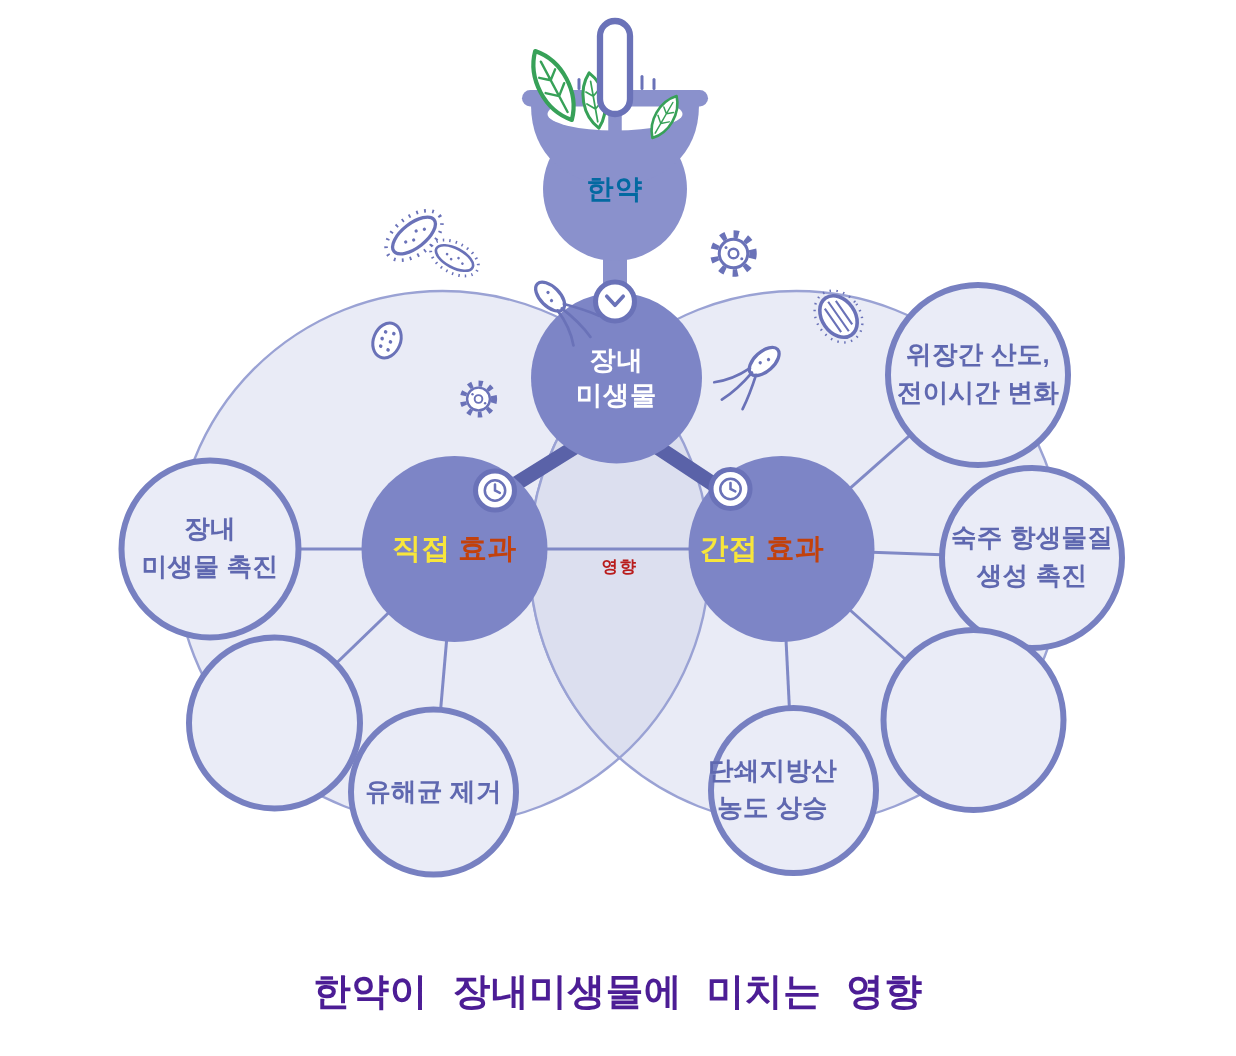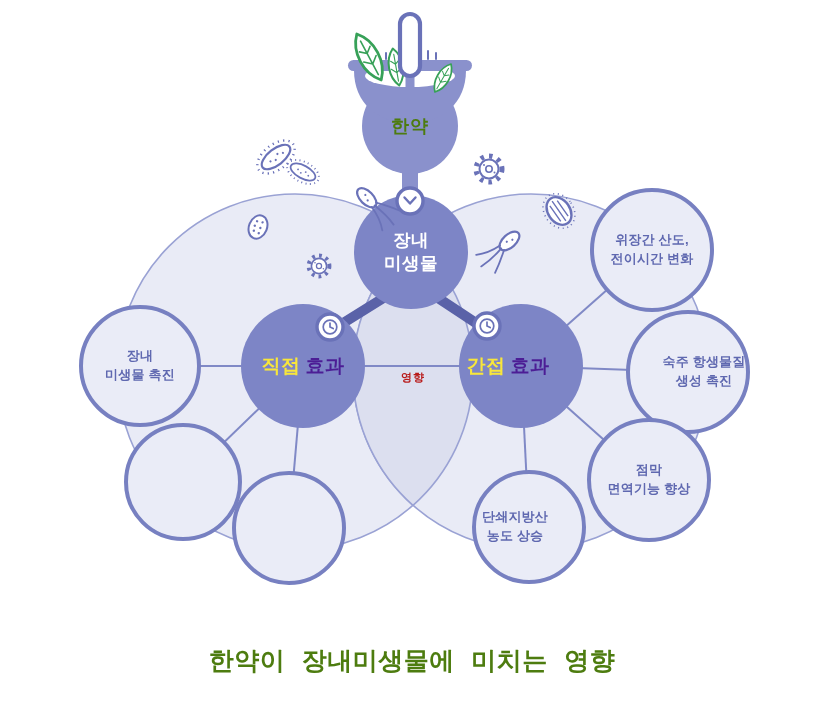--- a/index.html
+++ b/index.html
@@ -11,31 +11,31 @@
     font-family:"Liberation Sans","DejaVu Sans",sans-serif;
   }
   .canvas svg{position:absolute;left:0;top:0;}
   .node-label{
     position:absolute;
     display:flex;align-items:center;justify-content:center;
     text-align:center;white-space:pre-line;
     font-weight:bold;
     pointer-events:none;
   }
-  .source-label{color:#4d7c0f;font-size:18px;letter-spacing:1px;}
+  .source-label{color:#0369a1;font-size:18px;letter-spacing:1px;}
   .hub-label{color:#ffffff;font-size:17.5px;line-height:1.3;letter-spacing:0.5px;}
   .effect-label{font-size:19px;letter-spacing:0.5px;}
   .effect-label .hl{color:#f8e63b;margin-right:5px;}
-  .effect-label .rest{color:#4c1d95;font-family:Liberation Mono, monospace;}
+  .effect-label .rest{color:#c2410c;font-family:Liberation Mono, monospace;}
   .influence-label{color:#b91c1c;font-size:11px;letter-spacing:1px;}
-  .satellite-label{color:#5f68b0;font-size:13px;line-height:1.45;letter-spacing:0.2px;}
+  .satellite-label{color:#5f68b0;font-size:17px;line-height:1.45;letter-spacing:0.2px;}
   .caption{
     position:absolute;left:0;right:0;top:644px;
     text-align:center;
-    font-size:25px;font-weight:bold;color:#4d7c0f;
+    font-size:25px;font-weight:bold;color:#4c1d95;
     letter-spacing:0.5px;word-spacing:9px;
   }
 </style>
 </head>
 <body>
 
 <div class="canvas">
 
   <svg width="824" height="704" viewBox="0 0 824 704">
     <defs>
@@ -170,28 +170,27 @@
     <span class="hl">간접</span>
     <span class="rest">효과</span>
   </div>
 
   <div class="node-label influence-label" style="left:373px;top:358px;width:80px;height:38px;">영향</div>
 
   <div class="node-label satellite-label" style="left:81px;top:307px;width:118px;height:118px;">장내
 미생물 촉진</div>
 
 
+  <div class="node-label satellite-label" style="left:234px;top:473px;width:110px;height:110px;">유해균 제거</div>
 
   <div class="node-label satellite-label" style="left:592px;top:190px;width:120px;height:120px;">위장간 산도,
 전이시간 변화</div>
 
-  <div class="node-label satellite-label" style="left:644px;top:312px;width:120px;height:120px;">숙주 항생물질
+  <div class="node-label satellite-label" style="left:628px;top:312px;width:120px;height:120px;">숙주 항생물질
 생성 촉진</div>
 
-  <div class="node-label satellite-label" style="left:589px;top:420px;width:120px;height:120px;">점막
-면역기능 향상</div>
 
   <div class="node-label satellite-label" style="left:460px;top:472px;width:110px;height:110px;">단쇄지방산
 농도 상승</div>
 
   <div class="caption">한약이 장내미생물에 미치는 영향</div>
 
 </div>
 
 </body></html>

